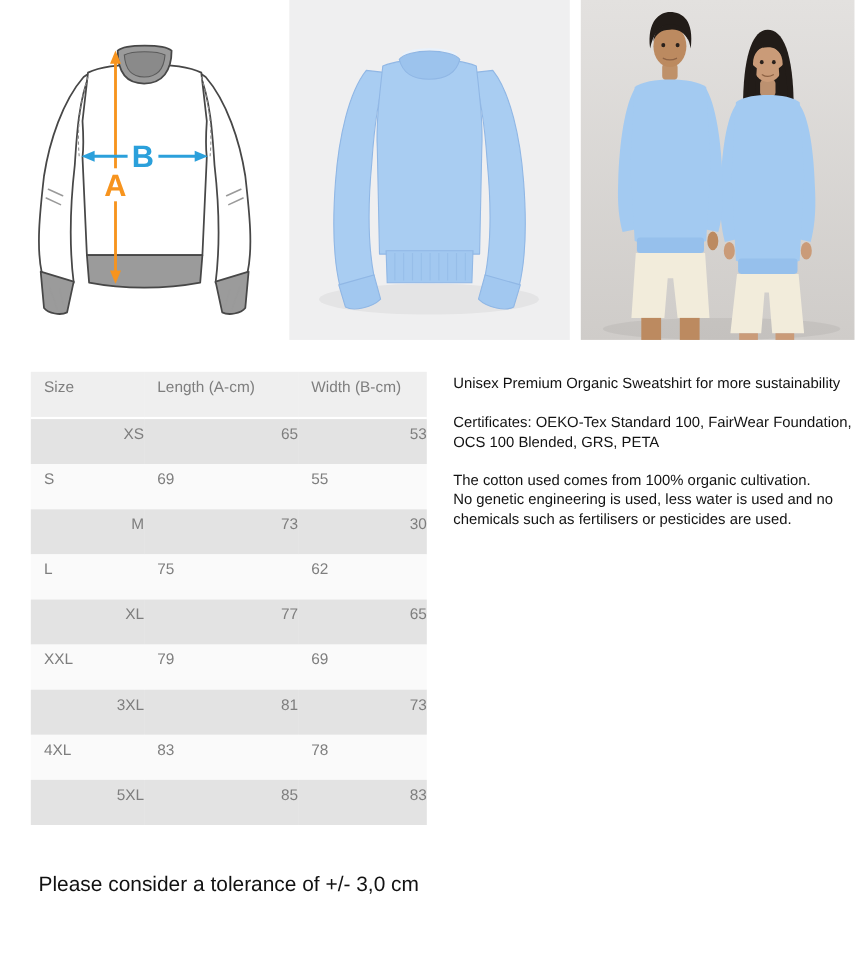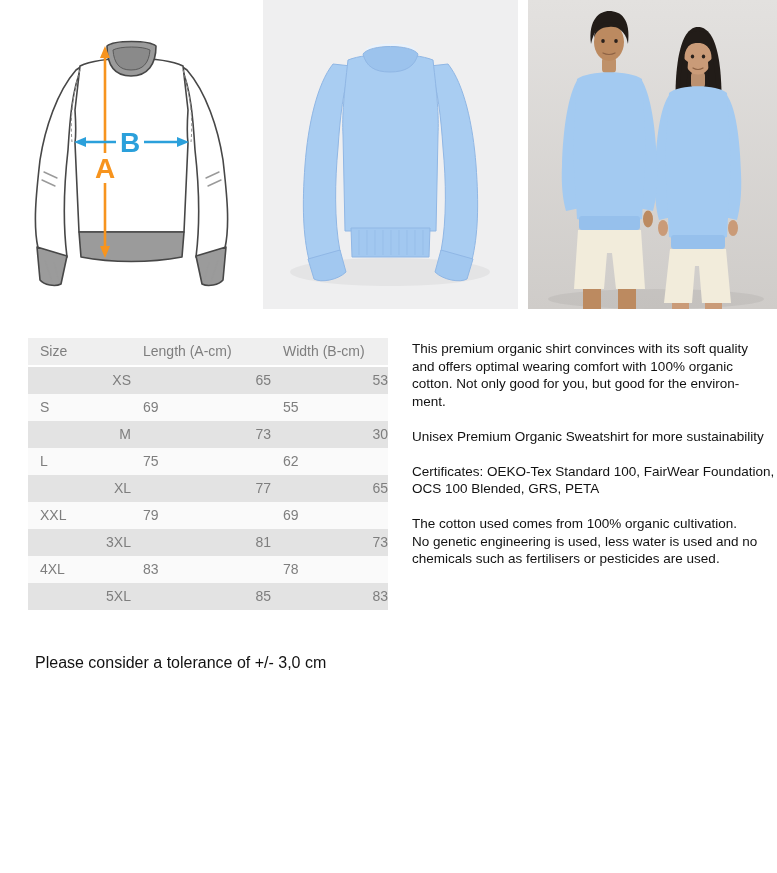--- a/index.html
+++ b/index.html
@@ -60,28 +60,28 @@
   .main { display: flex; align-items: flex-start; }
   .left-col { margin-left: 28px; width: 360px; margin-top: 29px; }
   .right-col { margin-left: 24px; margin-top: 31px; }
 
   table.sizes { border-collapse: separate; border-spacing: 0; width: 360px; table-layout: fixed;
     font-size: 14px; color: var(--c-table-text-gray, #7E7E7E); }
   table.sizes col.c1 { width: 103px; }
   table.sizes col.c2 { width: 140px; }
   table.sizes col.c3 { width: 117px; }
   table.sizes th, table.sizes td {
-    height: 27px; padding: 0 0 0 12px; text-align: left; vertical-align: middle;
+    height: 27px; padding: 0 0 14px 12px; text-align: left; vertical-align: middle;
     font-weight: normal; line-height: 27px;
   }
   table.sizes thead th { background: var(--c-table-header-bg, #EFEFEF); border-bottom: 2px solid #ffffff; }
   table.sizes tbody tr.light td { background: var(--c-table-row-light, #FAFAFA); }
   table.sizes tbody tr.dark td  { background: var(--c-table-row-dark, #E3E3E3); text-align: right; }
 
-  .tolerance { margin-top: 44px; padding-left: 7px; font-size: 16px; color: #121212; }
+  .tolerance { margin-top: 44px; padding-left: 7px; font-size: 19px; color: #121212; }
 
   .desc p {
     white-space: pre;
     font-size: 13.5px;
     line-height: 17.5px;
     color: #121212;
     margin: 0 0 17.5px 0;
   }
   .desc p:last-child { margin-bottom: 0; }
 </style>
@@ -283,24 +283,20 @@
           <td>85</td>
           <td>83</td>
         </tr>
       </tbody>
     </table>
 
     <div class="tolerance">Please consider a tolerance of +/- 3,0 cm</div>
   </div>
 
   <div class="right-col desc">
-    <p>This premium organic shirt convinces with its soft quality
-and offers optimal wearing comfort with 100% organic
-cotton. Not only good for you, but good for the environ-
-ment.</p>
     <p>Unisex Premium Organic Sweatshirt for more sustainability</p>
     <p>Certificates: OEKO-Tex Standard 100, FairWear Foundation,
 OCS 100 Blended, GRS, PETA</p>
     <p>The cotton used comes from 100% organic cultivation.
 No genetic engineering is used, less water is used and no
 chemicals such as fertilisers or pesticides are used.</p>
   </div>
 </div>
 
 </body></html>

